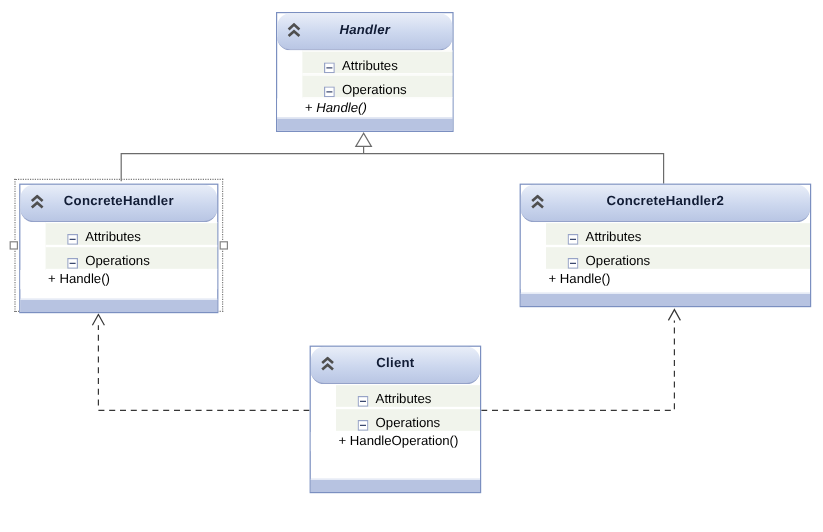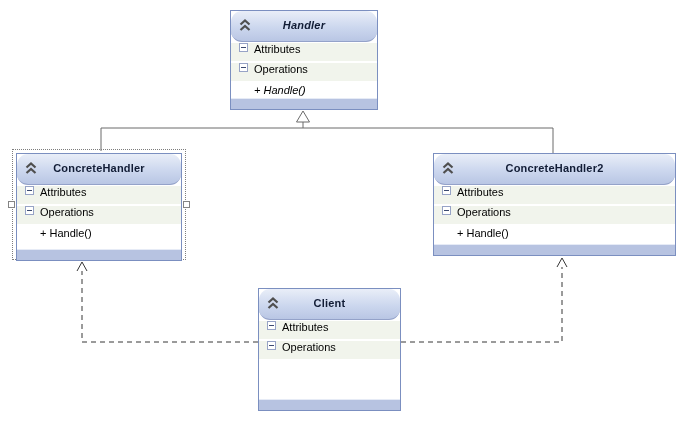--- a/index.html
+++ b/index.html
@@ -26,21 +26,21 @@
     border-radius:11px;
   }
   .cls-title{
     position:absolute;left:0;top:0;width:100%;height:100%;line-height:29px;text-align:center;
     font-weight:bold;color:var(--title-text);letter-spacing:0.2px;
   }
   .chevron{position:absolute;left:7px;top:8px;width:14px;height:13px;z-index:2;}
   .cmp-row{
     box-sizing:border-box;height:20px;flex:0 0 20px;background:var(--compartment-bg);
     border-top:1px solid #ffffff;border-bottom:1px solid #ffffff;
-    display:flex;align-items:flex-start;padding-left:8px;
+    display:flex;align-items:flex-end;padding-left:18px;margin-left:21px;
   }
   .expander{width:9px;height:9px;display:inline-block;line-height:0;margin-right:6px;flex:0 0 9px;}
   .cmp-label{white-space:nowrap;}
   .members{background:var(--member-bg);}
   .member{height:16px;line-height:16px;padding-left:23px;white-space:nowrap;}
   .footer-bar{margin-top:auto;height:10px;flex:0 0 10px;background:var(--footer-bar);border-top:1px solid #e6ebf6;}
   .abstract .cls-title{font-style:italic;}
   .abstract .member{font-style:italic;}
   .selection-rect{
     position:absolute;box-sizing:border-box;border:1px dotted var(--selection);background:transparent;
@@ -194,17 +194,18 @@
     <div class="cmp-row">
       <span class="expander">
         <svg width="9" height="9" viewBox="0 0 9 9">
             <rect x="0.5" y="0.5" width="8" height="8" fill="#ffffff" stroke="#97a3c6"></rect>
             <line x1="2" y1="4.5" x2="7" y2="4.5" stroke="#3c4a70"></line>
           </svg>
       </span>
       <span class="cmp-label">Operations</span>
     </div>
     <div class="members">
+      <div class="member">+ HandleOperation()</div>
     </div>
     <div class="footer-bar"></div>
   </div>
 
 </div>
 
 </body></html>

